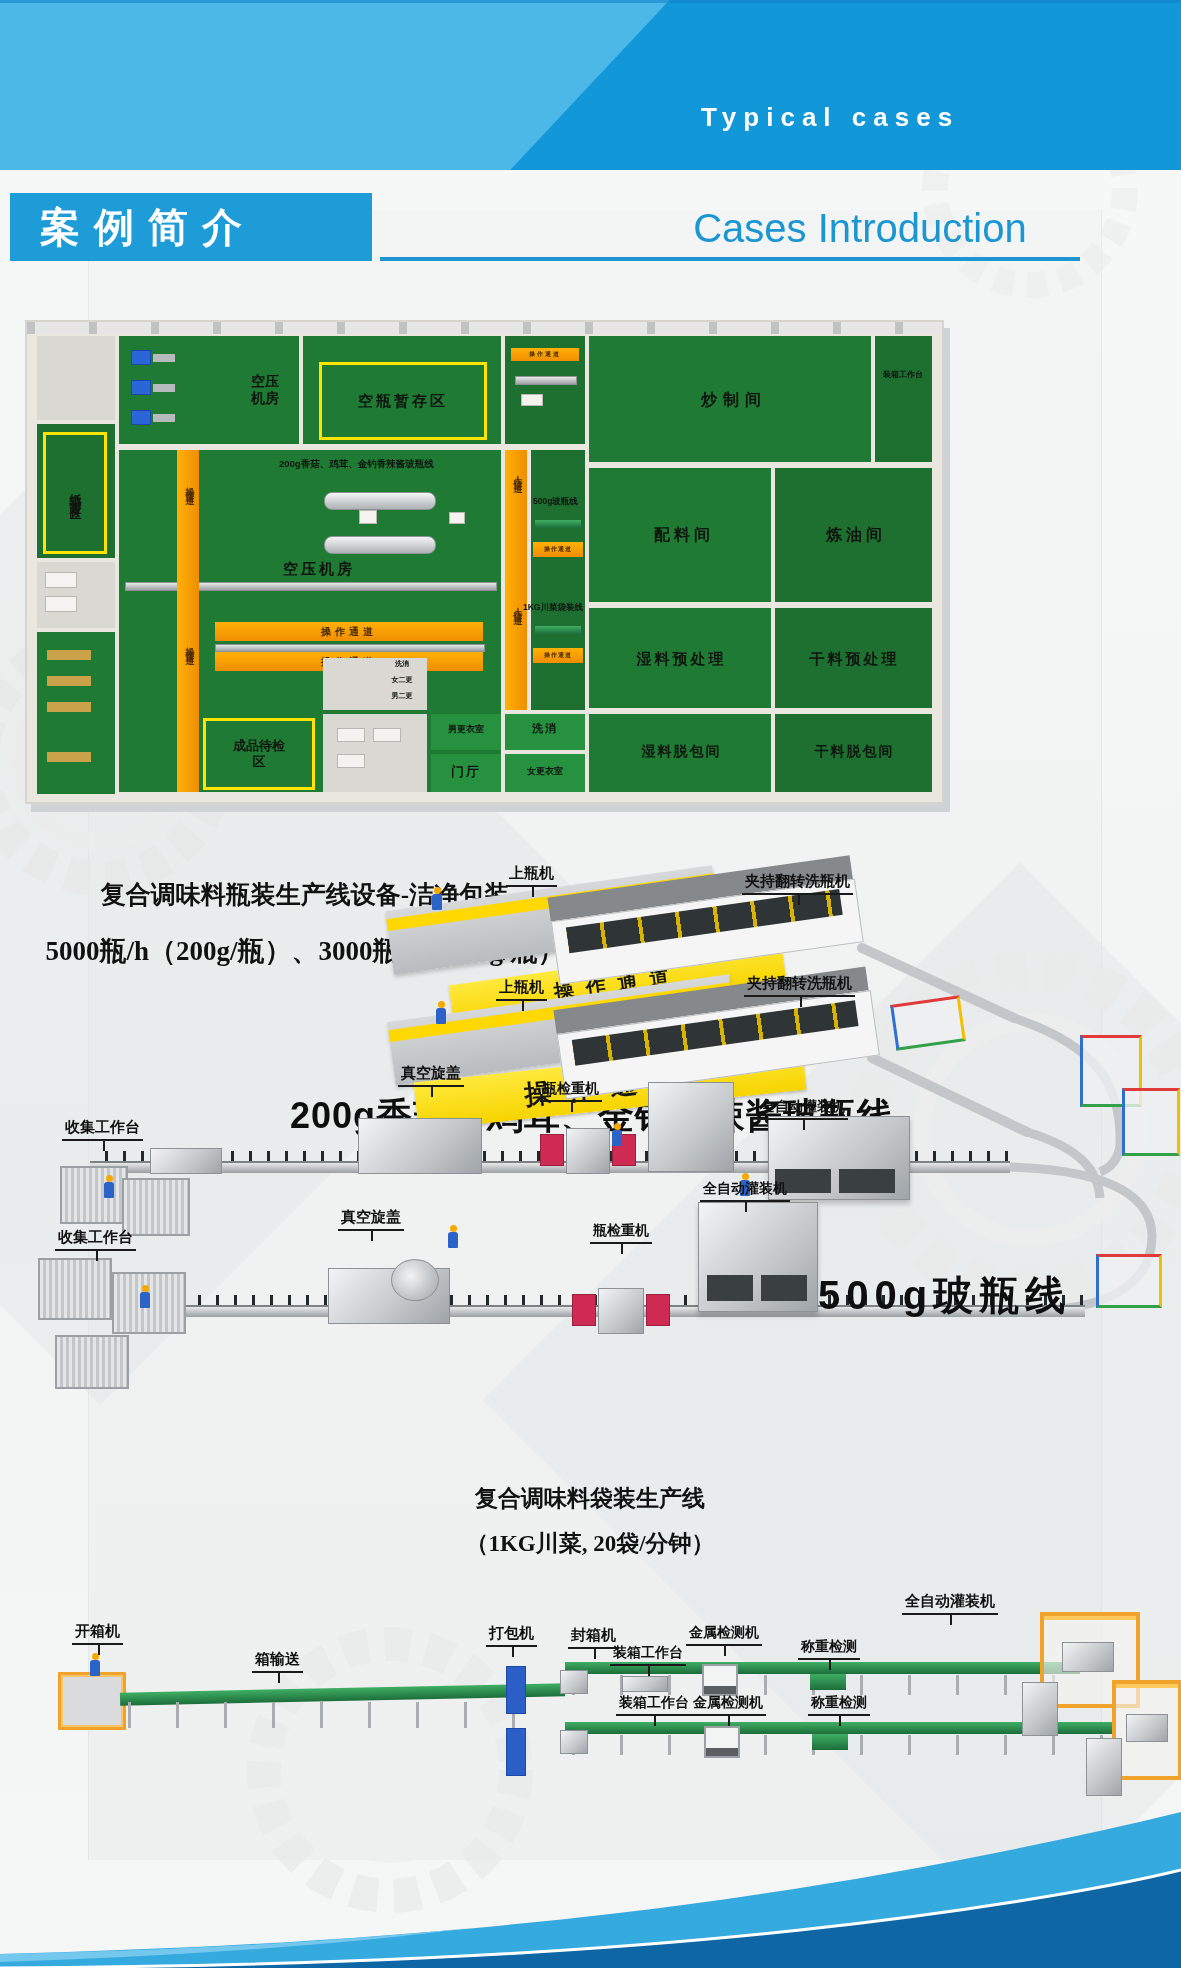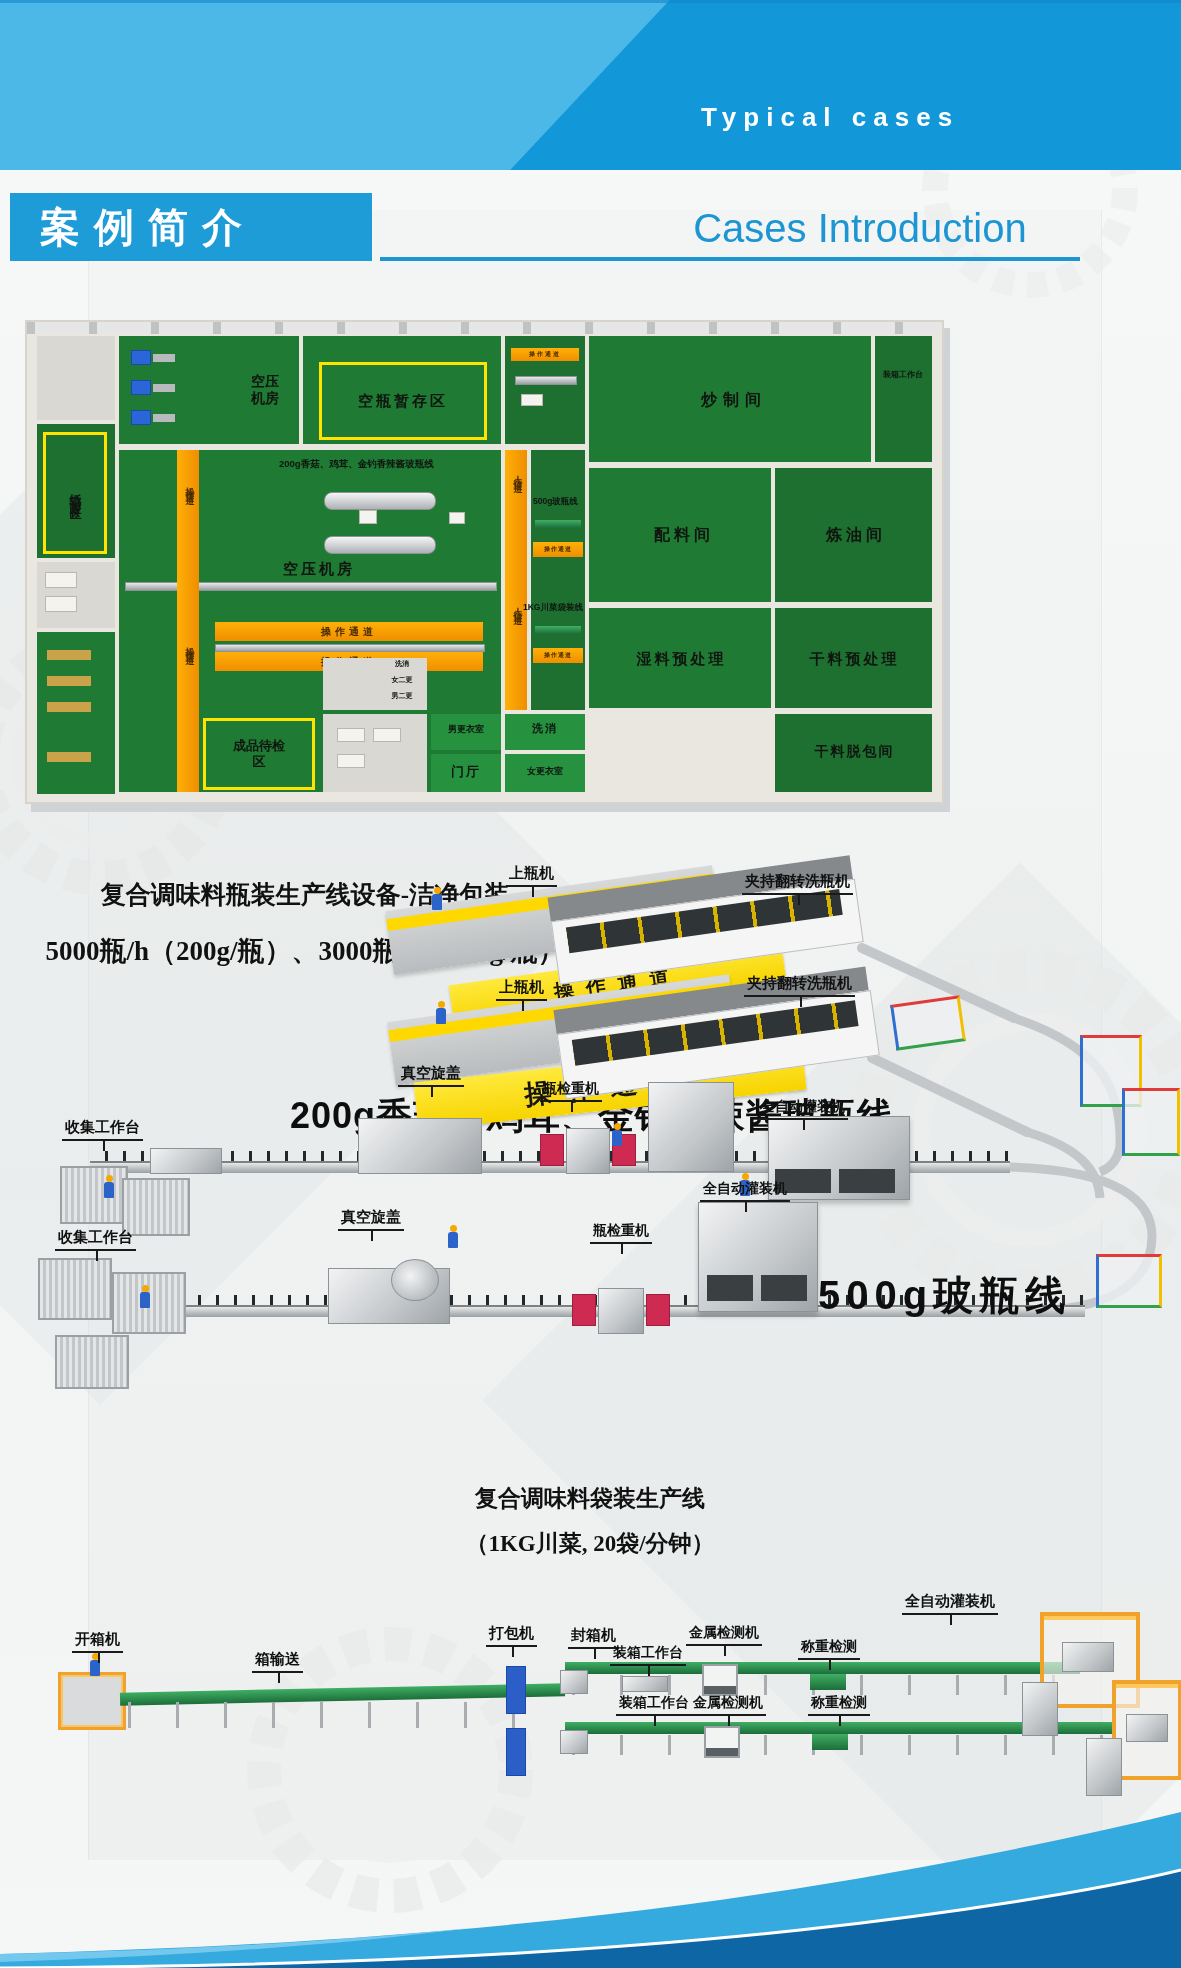--- a/index.html
+++ b/index.html
@@ -166,20 +166,23 @@
     </div>
     <div class="abs room2" style="left:748px;top:146px;width:157px;height:134px;">
       <div class="abs rlabel" style="left:26px;top:55px;width:110px;height:24px;font-size:16px;letter-spacing:4px;">炼油间</div>
     </div>
     <div class="abs room" style="left:562px;top:286px;width:182px;height:100px;">
       <div class="abs rlabel" style="left:25px;top:40px;width:135px;height:22px;font-size:15px;letter-spacing:3px;">湿料预处理</div>
     </div>
     <div class="abs room2" style="left:748px;top:286px;width:157px;height:100px;">
       <div class="abs rlabel" style="left:12px;top:40px;width:135px;height:22px;font-size:15px;letter-spacing:3px;">干料预处理</div>
     </div>
+    <div class="abs room" style="left:562px;top:392px;width:182px;height:78px;">
+      <div class="abs rlabel" style="left:25px;top:28px;width:135px;height:20px;font-size:14px;letter-spacing:2px;">湿料脱包间</div>
+    </div>
     <div class="abs room2" style="left:748px;top:392px;width:157px;height:78px;">
       <div class="abs rlabel" style="left:12px;top:28px;width:135px;height:20px;font-size:14px;letter-spacing:2px;">干料脱包间</div>
     </div>
 
     <div class="abs room" style="left:92px;top:128px;width:382px;height:342px;">
       <div class="abs ptext" style="left:160px;top:8px;font-size:9.5px;">200g香菇、鸡茸、金钓香辣酱玻瓶线</div>
       <div class="abs tank" style="left:205px;top:42px;width:110px;height:16px;"></div>
       <div class="abs tank" style="left:205px;top:86px;width:110px;height:16px;"></div>
       <div class="abs thinconv" style="left:6px;top:132px;width:370px;height:7px;"></div>
       <div class="abs cab" style="left:240px;top:60px;width:16px;height:12px;"></div>
@@ -353,21 +356,21 @@
     <div class="abs worker" style="left:740px;top:350px;z-index:7;"></div>
 
     <div class="abs slogan" style="left:818px;top:438px;font-size:40px;letter-spacing:6px;z-index:7;">500g玻瓶线</div>
   </div>
 
   <div class="abs" style="left:0;top:1430px;width:1181px;height:420px;">
 
     <div class="abs sec-title" style="left:380px;top:45px;width:420px;font-size:23px;margin-top:8px;">复合调味料袋装生产线</div>
     <div class="abs sec-title" style="left:380px;top:98px;width:420px;font-size:23px;">（1KG川菜, 20袋/分钟）</div>
 
-    <div class="abs tag" style="left:72px;top:200px;text-align:right;">开箱机</div>
+    <div class="abs tag" style="left:72px;top:192px;text-align:right;">开箱机</div>
     <div class="abs" style="left:58px;top:242px;width:62px;height:52px;border:3px solid #f0a22a;background:#d9dbdc;box-shadow:inset 0 0 0 2px #f7c669;"></div>
     <div class="abs worker" style="left:90px;top:230px;"></div>
 
     <div class="abs beltg" style="left:120px;top:258px;width:445px;height:13px;transform:rotate(-1.2deg);"></div>
     <div class="abs legs" style="left:128px;top:272px;width:430px;height:26px;"></div>
     <div class="abs tag" style="left:252px;top:220px;">箱输送</div>
 
     <div class="abs beltg" style="left:565px;top:232px;width:515px;height:12px;"></div>
     <div class="abs legs" style="left:572px;top:245px;width:500px;height:20px;"></div>
     <div class="abs beltg" style="left:565px;top:292px;width:550px;height:12px;"></div>

